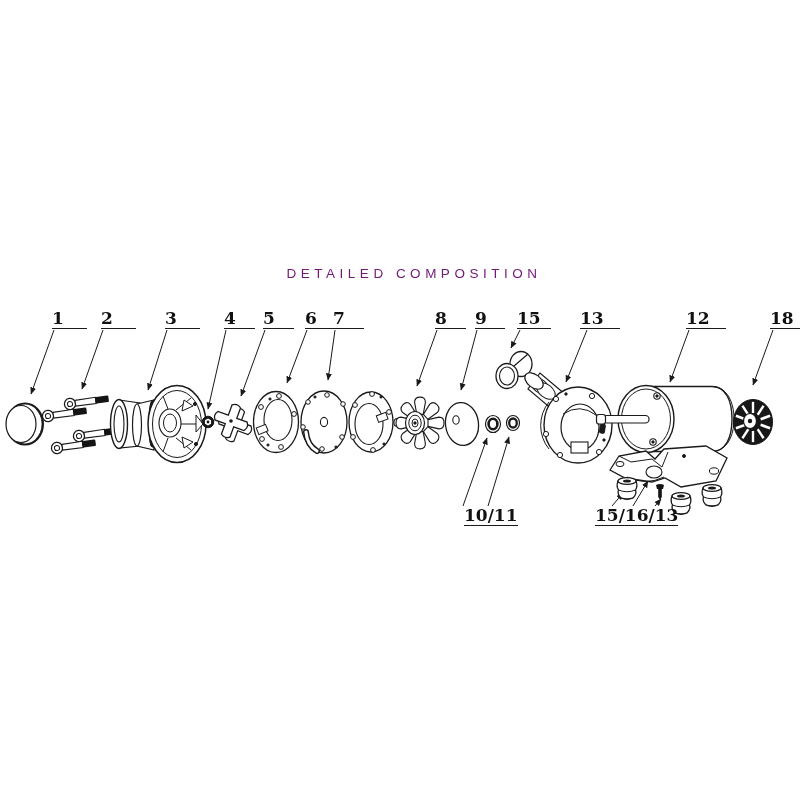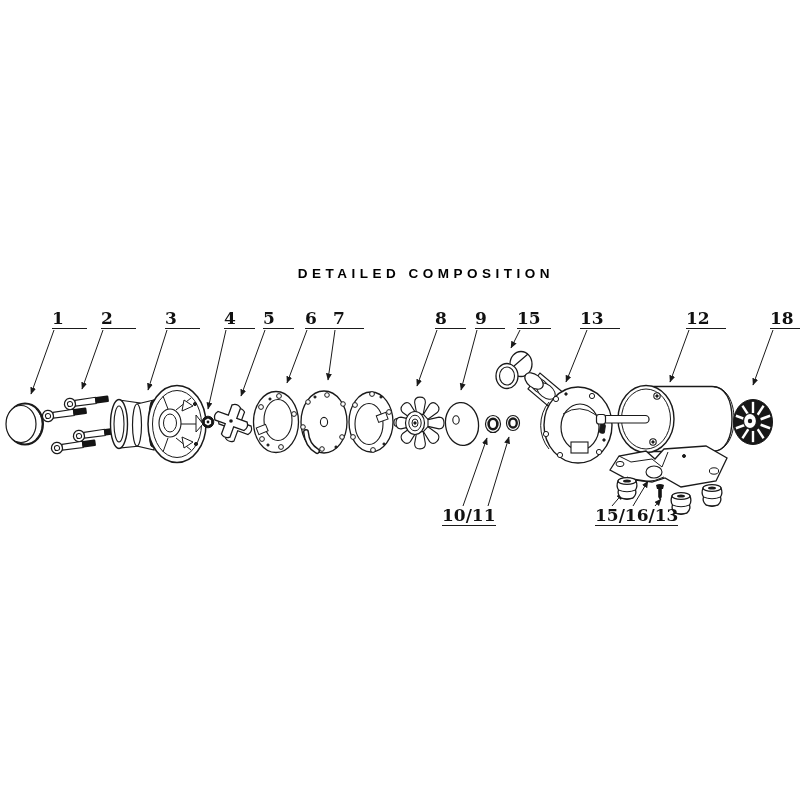--- a/index.html
+++ b/index.html
@@ -1,19 +1,19 @@
 <!DOCTYPE html>
 <html><head>
 <meta charset="utf-8">
 <style>
   html,body{margin:0;padding:0;background:#fff;}
   .stage{position:relative;width:800px;height:800px;background:#fff;overflow:hidden;
          font-family:"Liberation Sans",sans-serif;}
-  .title{position:absolute;top:266px;left:426px;transform:translateX(-50%);
-         font-size:13.5px;font-weight:700;letter-spacing:4.5px;color:#000000;white-space:nowrap;}
+  .title{position:absolute;top:266px;left:414px;transform:translateX(-50%);
+         font-size:13.5px;font-weight:400;letter-spacing:4.5px;color:#701a75;white-space:nowrap;}
   .callout{position:absolute;top:309px;color:#111;
            font-family:"DejaVu Serif",serif;font-weight:700;font-size:17px;line-height:18px;
            border-bottom:1.6px solid #1a1a1a;padding-bottom:1px;white-space:nowrap;}
   .callout.low{top:506px;}
   svg.draw{position:absolute;left:0;top:0;}
 </style>
 </head>
 <body>
 
 <div class="stage">
@@ -274,17 +274,17 @@
     <span class="callout" style="left:224px;padding-right:19px">4</span>
     <span class="callout" style="left:263px;padding-right:19px">5</span>
     <span class="callout" style="left:305px;padding-right:17px">6</span>
     <span class="callout" style="left:333px;padding-right:19px">7</span>
     <span class="callout" style="left:435px;padding-right:19px">8</span>
     <span class="callout" style="left:475px;padding-right:18px">9</span>
     <span class="callout" style="left:517px;padding-right:10px">15</span>
     <span class="callout" style="left:580px;padding-right:16px">13</span>
     <span class="callout" style="left:686px;padding-right:16px">12</span>
     <span class="callout" style="left:770px;padding-right:12px">18</span>
-    <span class="callout low" style="left:442px">10/11</span>
+    <span class="callout low" style="left:464px">10/11</span>
     <span class="callout low" style="left:595px">15/16/13</span>
   </div>
 
 </div>
 
 </body></html>

